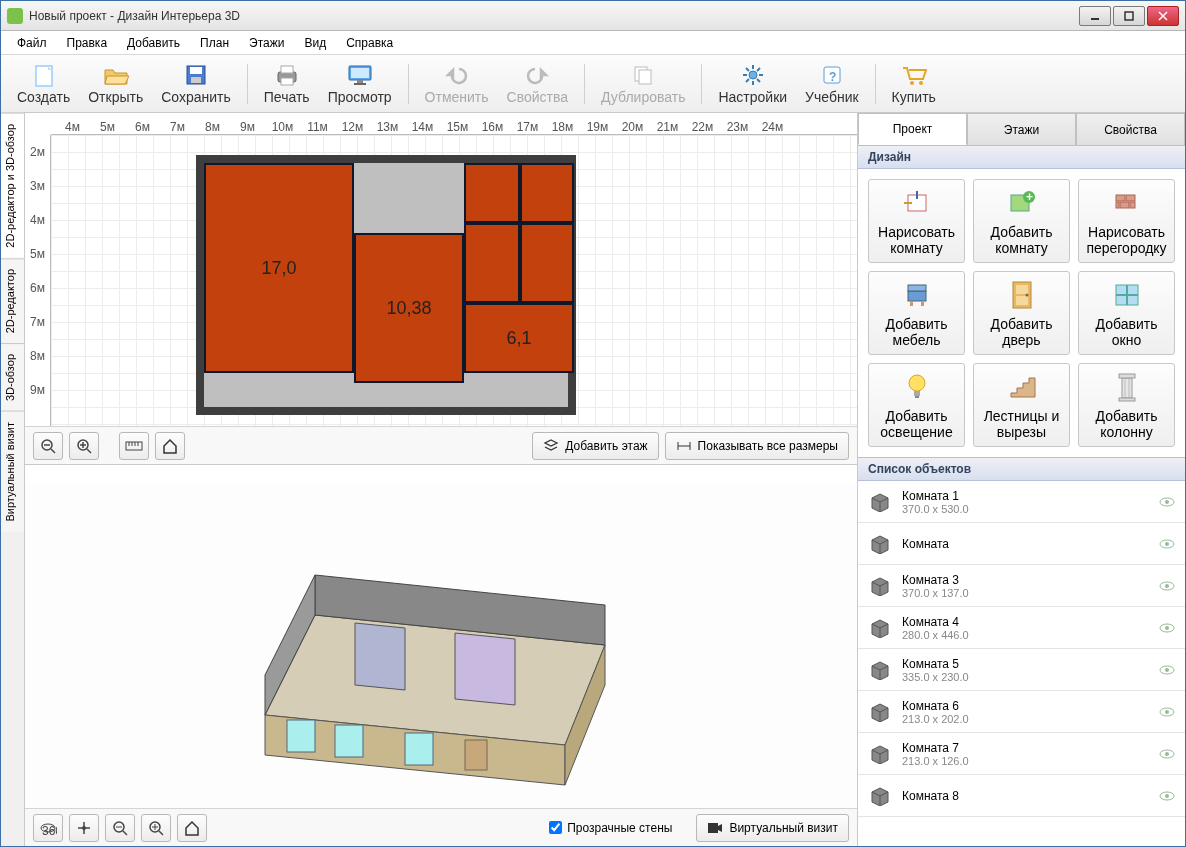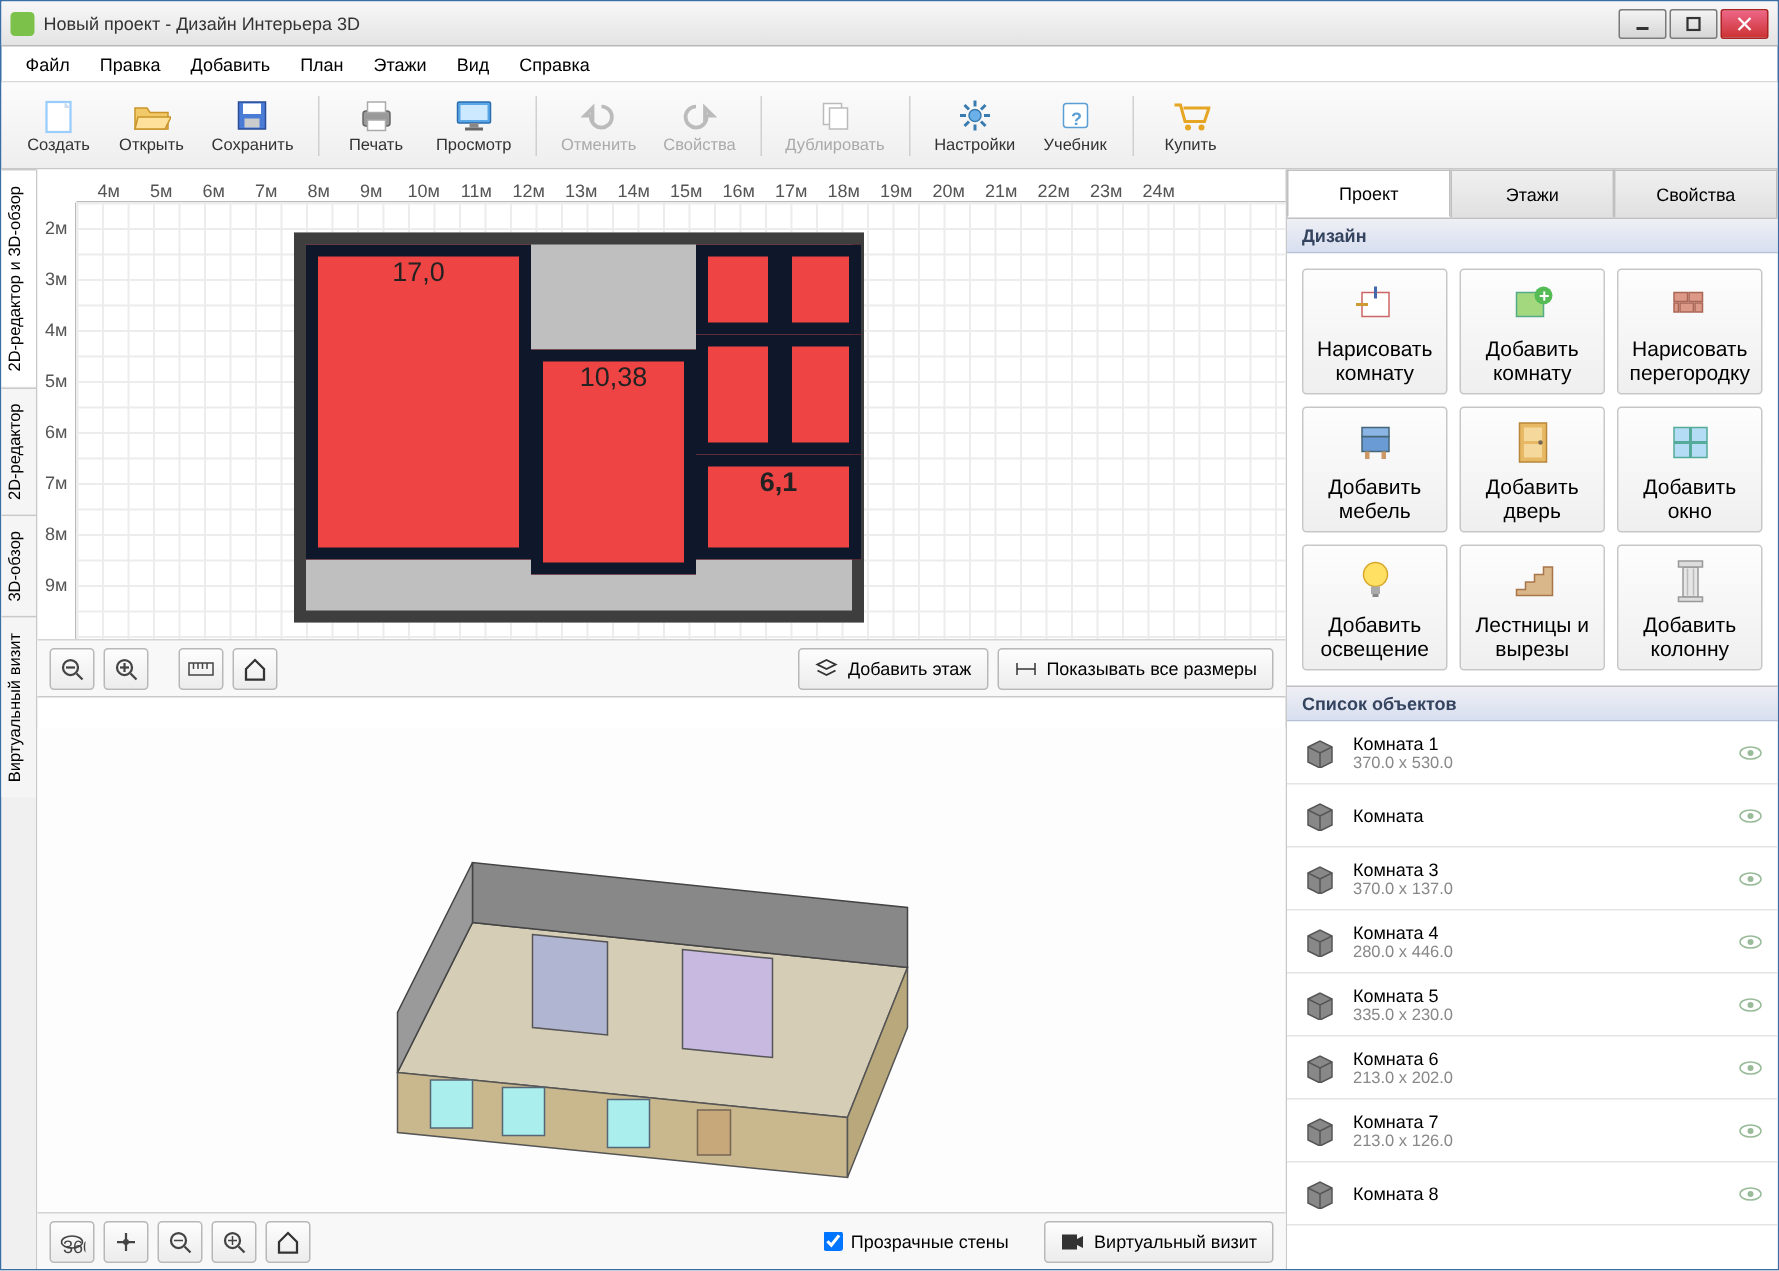--- a/index.html
+++ b/index.html
@@ -9,39 +9,39 @@
 .titlebar .appicon { width: 16px; height: 16px; background: #7cc24a; border-radius: 3px; margin-right: 6px; }
 .titlebar .title { flex: 1; color: #333; }
 .winbtns { display: flex; gap: 0; }
 .winbtn { width: 32px; height: 20px; border: 1px solid #7a7a7a; background: linear-gradient(#f3f3f3,#d6d6d6); display: flex; align-items: center; justify-content: center; margin-left: 2px; border-radius: 2px; cursor: pointer; }
 .winbtn.close { background: linear-gradient(#e68,#c33); color:#fff; border-color:#a22; }
 .menubar { height: 24px; display: flex; align-items: center; padding: 11px 8px; gap: 4px; border-bottom: 1px solid #d8d8d8; }
 .menubar .mi { padding: 3px 8px; cursor: pointer; }
 .toolbar { height: 58px; display: flex; align-items: center; padding: 4px 10px; gap: 6px; border-bottom: 1px solid #c9c9c9; background: linear-gradient(#fcfcfc,#eee); }
 .tbtn { display: flex; flex-direction: column; align-items: center; justify-content: center; min-width: 56px; height: 50px; padding: 2px 6px; border-radius: 3px; cursor: pointer; }
 .tbtn .ico { width: 28px; height: 24px; display:flex;align-items:center;justify-content:center; }
-.tbtn .lbl { font-size: 11px; color: #333; margin-top:2px; white-space:nowrap; }
+.tbtn .lbl { font-size: 14px; color: #333; margin-top:2px; white-space:nowrap; }
 .tbtn.dis .lbl { color:#aaa; }
 .tsep { width:1px; height:40px; background:#d0d0d0; margin:0 4px; }
 .body { flex:1; display:flex; min-height:0; }
 .lefttabs { width:24px; background:#f0f0f0; border-right:1px solid #c9c9c9; display:flex; flex-direction:column; }
 .vtab { flex:0 0 auto; writing-mode: vertical-rl; transform: rotate(180deg); padding:10px 3px; border-bottom:1px solid #c9c9c9; font-size:11px; cursor:pointer; background:#f5f5f5; text-align:center; }
 .vtab.active { background:#fff; }
 .center { flex:1; display:flex; flex-direction:column; background:#fff;gap:20px; }
 .editor2d { height: 352px; display:flex; flex-direction:column; border-bottom:1px solid #c9c9c9; }
 .rulerwrap { position:relative; flex:1; }
 .rulerh { position:absolute; top:0; left:26px; right:0; height:22px; border-bottom:1px solid #bbb; display:flex; align-items:flex-end; font-size:10px; color:#555; padding-left:4px; }
 .rulerh span { width:35px; text-align:center; display:inline-block; }
 .rulerv { position:absolute; top:22px; left:0; width:26px; bottom:38px; border-right:1px solid #bbb; display:flex; flex-direction:column; font-size:10px; color:#555; }
 .rulerv span { height:34px; display:flex; align-items:center; justify-content:center; }
 .canvas2d { position:absolute; top:22px; left:26px; right:0; bottom:38px; background:#fff;
   background-image: linear-gradient(#ececec 1px, transparent 1px), linear-gradient(90deg,#ececec 1px,transparent 1px);
   background-size: 17px 17px; }
 .plan { position:absolute; top:20px; left:145px; width:380px; height:260px; border:8px solid #3e3e3e; background:#bfbfbf; }
-.room { position:absolute; background:#ef4444; border:8px solid #0f172a; display:flex; justify-content:center; color:#222; }
+.room { position:absolute; background:#c2410c; border:2px solid #0f172a; display:flex; align-items:center; justify-content:center; color:#222; }
 .room .area { font-size:18px; }
 .bottombar2d { position:absolute; left:0; right:0; bottom:0; height:38px; display:flex; align-items:center; padding:0 8px; gap:6px; border-top:1px solid #d4d4d4; background:#f8f8f8; }
 .iconbtn { width:30px; height:28px; border:1px solid #b8b8b8; border-radius:3px; background:linear-gradient(#fdfdfd,#ececec); display:flex;align-items:center;justify-content:center; cursor:pointer; }
 .pillbtn { height:28px; border:1px solid #b8b8b8; border-radius:3px; background:linear-gradient(#fdfdfd,#ececec); display:flex;align-items:center; gap:6px; padding:0 10px; cursor:pointer; font-size:12px; }
 .view3d { flex:1; position:relative; background:#fdfdfd; }
 .model3d { position:absolute; top:30px; left:180px; width:420px; height:290px; }
 .bottom3d { position:absolute; left:0; right:0; bottom:0; height:38px; display:flex;align-items:center; padding:0 8px; gap:6px; border-top:1px solid #d4d4d4; background:#f8f8f8; }
 .right { width:328px; border-left:1px solid #c9c9c9; display:flex; flex-direction:column; background:#f6f6f6; }
 .rtabs { height:32px; display:flex; }
 .rtab { flex:1; border:1px solid #c0c0c0; border-bottom:none; background:linear-gradient(#f0f0f0,#e0e0e0); display:flex;align-items:center;justify-content:center; font-size:12px; cursor:pointer; }
@@ -262,21 +262,21 @@
               <span>9м</span>
             </div>
           <div class="canvas2d">
             <div class="plan" id="plan">
                 <div class="room" style="left: 0px; top: 0px; width: 150px; height: 210px;">
                   <span class="area">17,0</span>
                 </div>
                 <div class="room" style="left: 150px; top: 70px; width: 110px; height: 150px;">
                   <span class="area">10,38</span>
                 </div>
-                <div class="room" style="left: 260px; top: 140px; width: 110px; height: 70px; font-weight: bold;">
+                <div class="room" style="left: 260px; top: 140px; width: 110px; height: 70px;">
                   <span class="area">6,1</span>
                 </div>
                 <div class="room" style="left: 260px; top: 0px; width: 56px; height: 60px;"></div>
                 <div class="room" style="left: 316px; top: 0px; width: 54px; height: 60px;"></div>
                 <div class="room" style="left: 260px; top: 60px; width: 56px; height: 80px;"></div>
                 <div class="room" style="left: 316px; top: 60px; width: 54px; height: 80px;"></div>
               </div>
           </div>
           <div class="bottombar2d">
             <div class="iconbtn">

